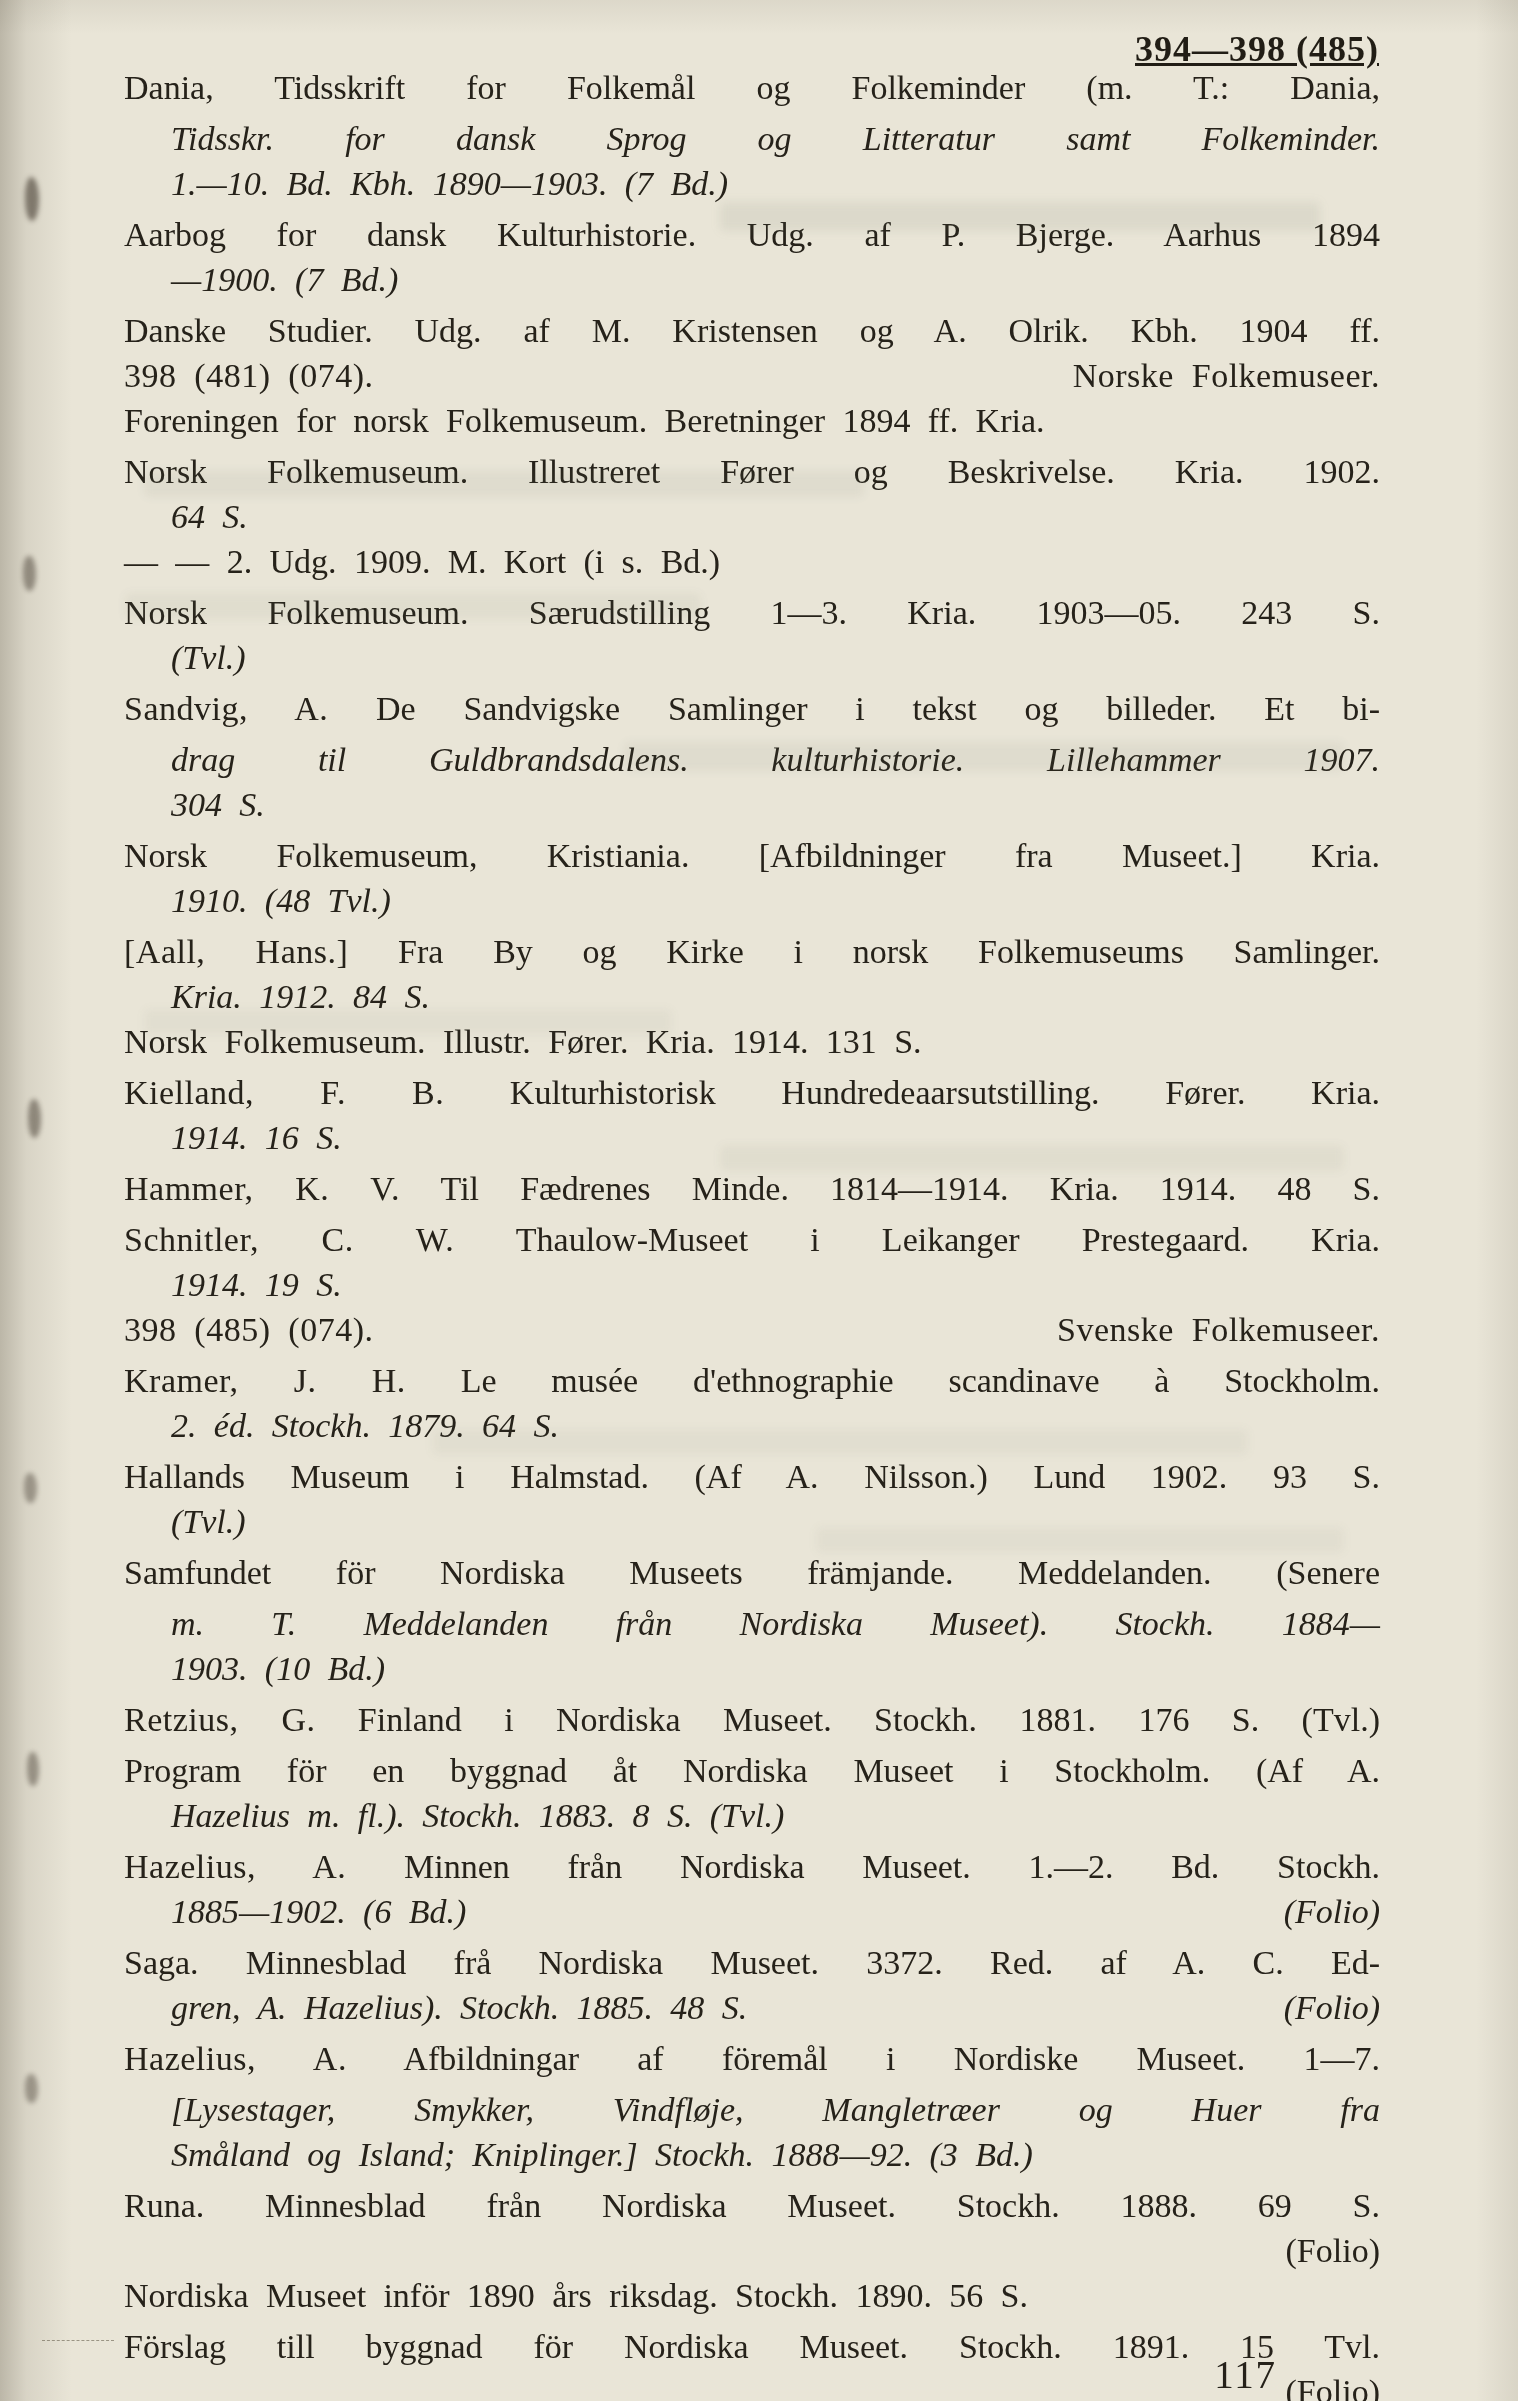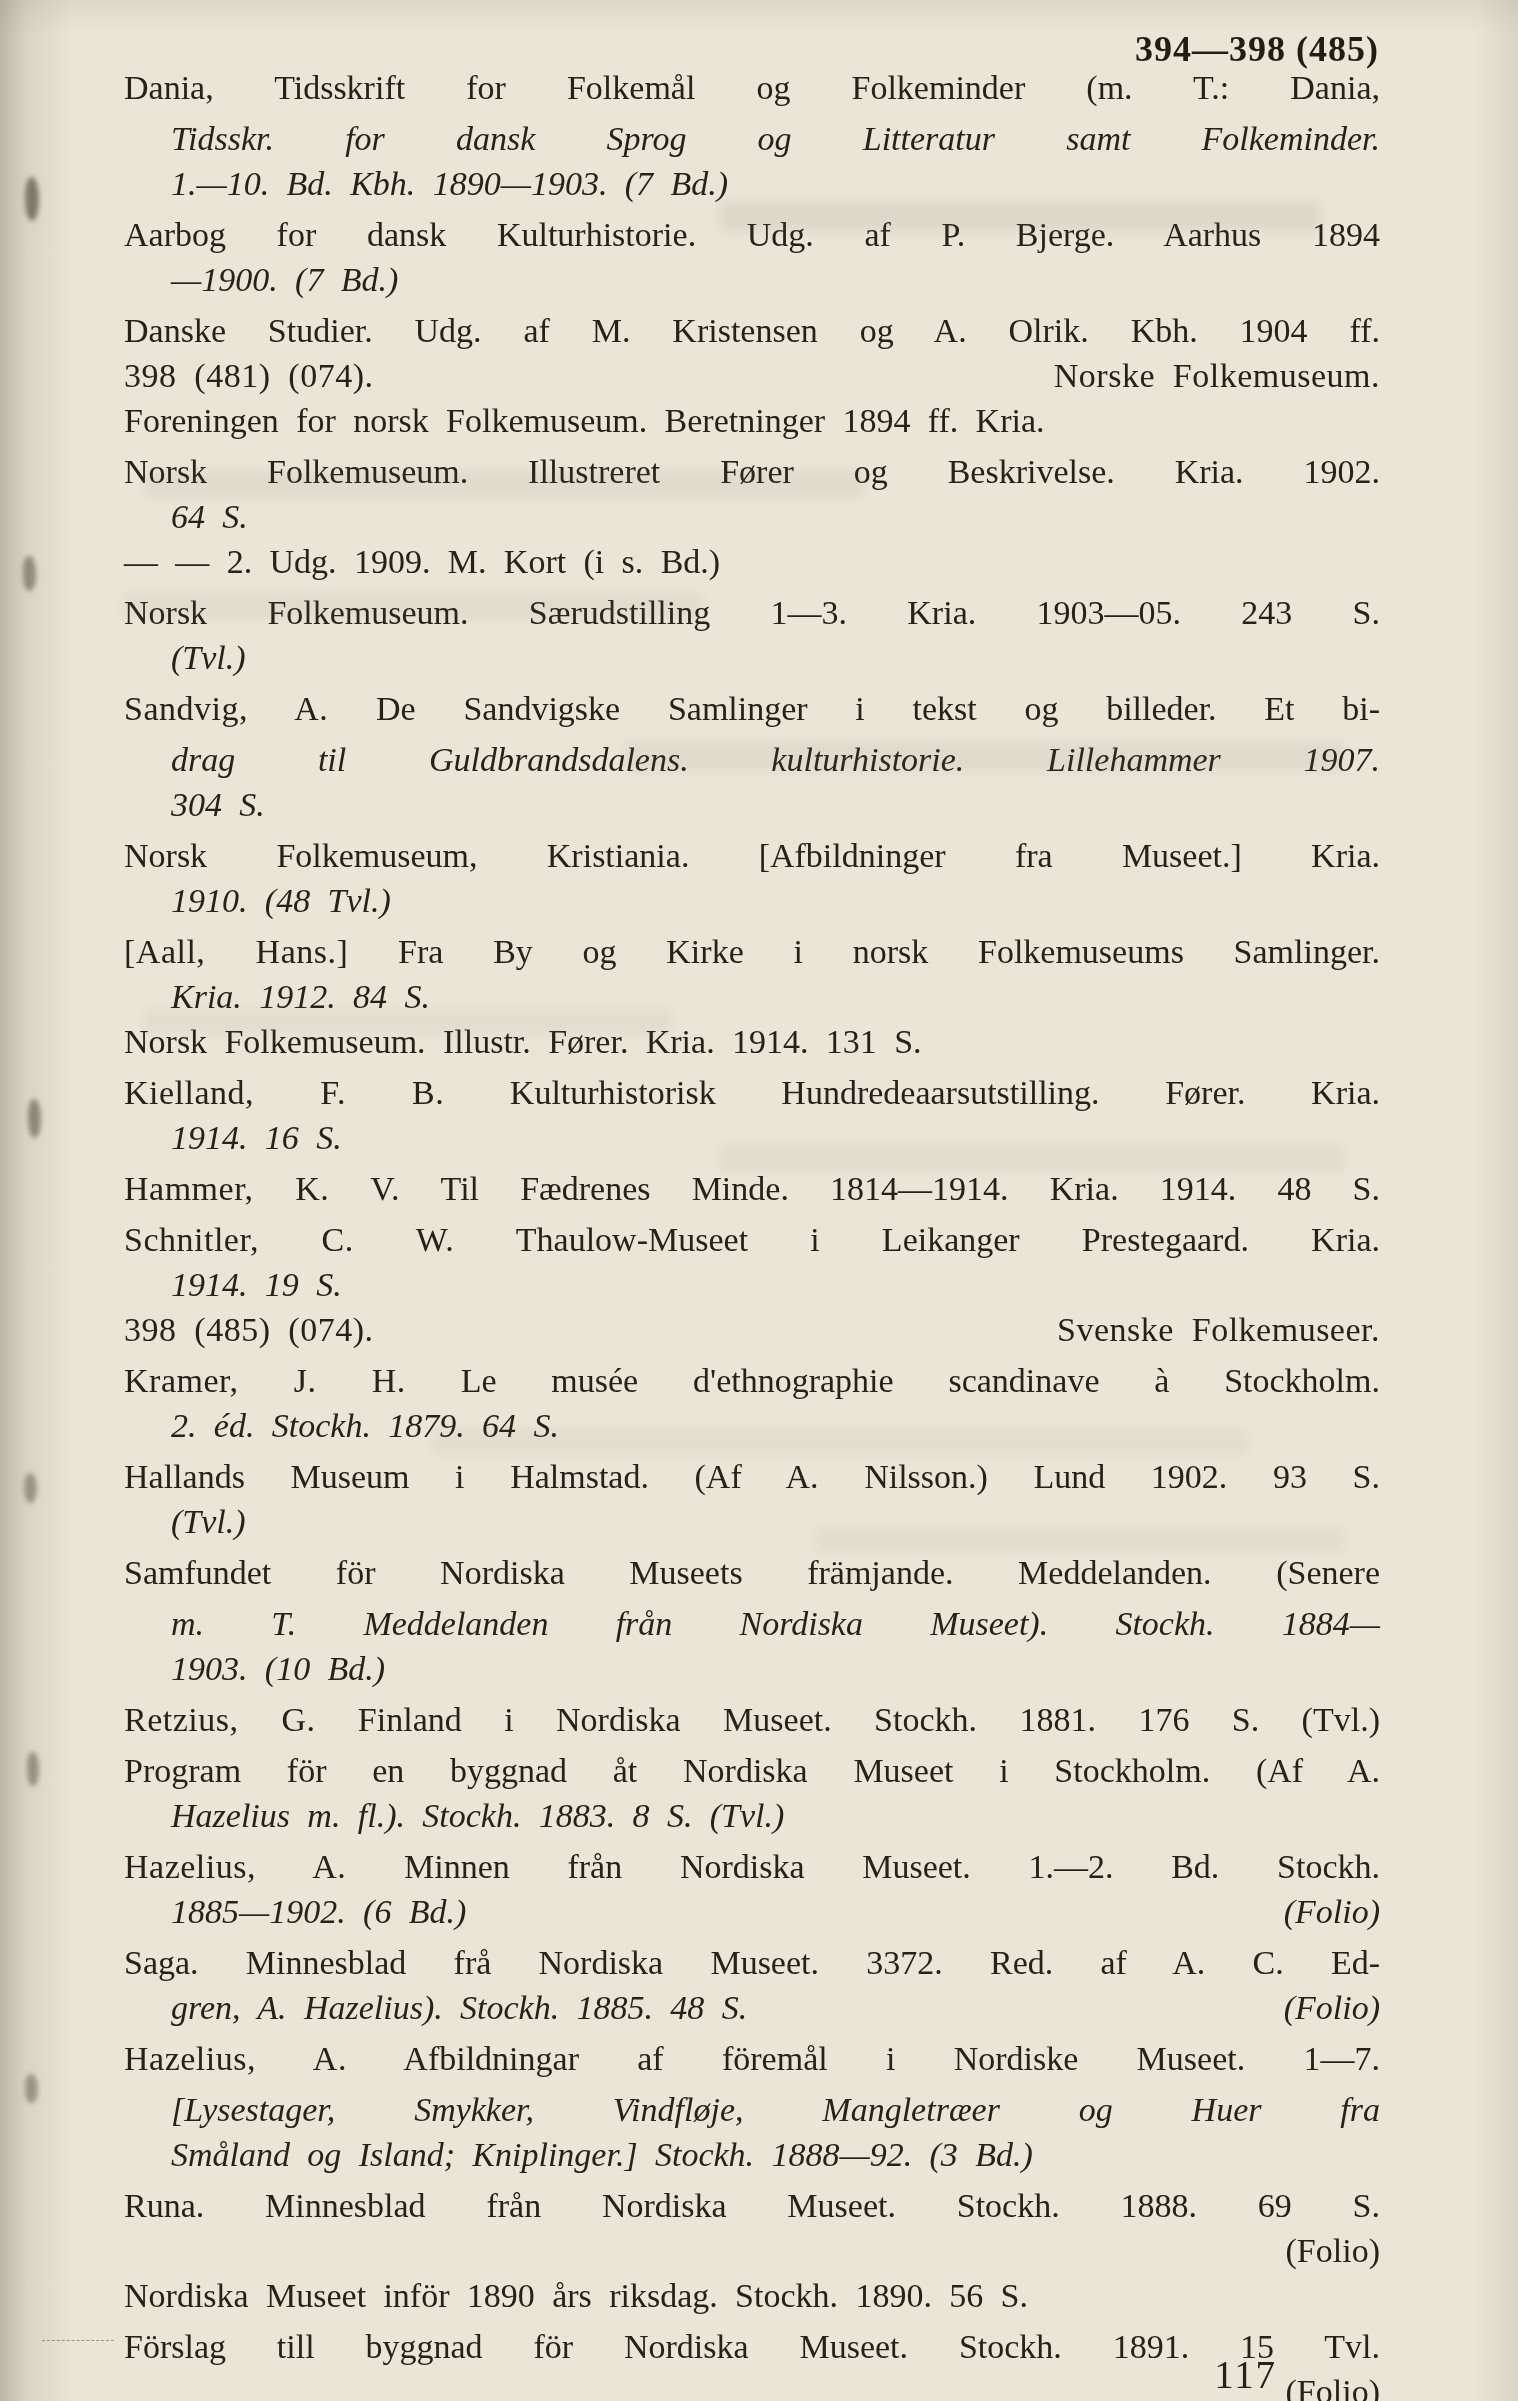--- a/index.html
+++ b/index.html
@@ -22,20 +22,21 @@
       #e9e5d7;
   }
   .page-header {
     position: absolute;
     top: 28px;
     right: 140px;
     font-size: 36px;
     font-weight: 700;
     letter-spacing: 1px;
     color: #211d15;
+    text-decoration: underline;
   }
   .text-block {
     position: absolute;
     top: 59px;
     left: 124px;
     width: 1256px;
     font-size: 34px;
     line-height: 45px;
     word-spacing: 0.26em;
   }
@@ -108,21 +109,21 @@
 
   <div class="text-block">
       <div class="line justify"><span><span>Dania, Tidsskrift for Folkemål og Folkeminder (m. T.: Dania,</span></span></div>
       <div class="line indent justify"><span><span>Tidsskr. for dansk Sprog og Litteratur samt Folkeminder.</span></span></div>
       <div class="line indent"><span><span>1.—10. Bd. Kbh. 1890—1903. (7 Bd.)</span></span></div>
       <div class="line justify"><span><span>Aarbog for dansk Kulturhistorie. Udg. af P. Bjerge. Aarhus 1894</span></span></div>
       <div class="line indent"><span><span>—1900. (7 Bd.)</span></span></div>
       <div class="line justify"><span><span>Danske Studier. Udg. af M. Kristensen og A. Olrik. Kbh. 1904 ff.</span></span></div>
       <div class="line split">
         <span><span class="bold">398 (481) (074).</span></span>
-        <span class="bold">Norske Folkemuseum.</span>
+        <span class="bold">Norske Folkemuseer.</span>
       </div>
       <div class="line"><span><span>Foreningen for norsk Folkemuseum. Beretninger 1894 ff. Kria.</span></span></div>
       <div class="line justify"><span><span>Norsk Folkemuseum. Illustreret Fører og Beskrivelse. Kria. 1902.</span></span></div>
       <div class="line indent"><span><span>64 S.</span></span></div>
       <div class="line"><span><span>— — 2. Udg. 1909. M. Kort (i s. Bd.)</span></span></div>
       <div class="line justify"><span><span>Norsk Folkemuseum. Særudstilling 1—3. Kria. 1903—05. 243 S.</span></span></div>
       <div class="line indent"><span><span>(Tvl.)</span></span></div>
       <div class="line justify"><span><span class="bold">Sandvig, A.</span><span> De Sandvigske Samlinger i tekst og billeder. Et bi-</span></span></div>
       <div class="line indent justify"><span><span>drag til Guldbrandsdalens. kulturhistorie. Lillehammer 1907.</span></span></div>
       <div class="line indent"><span><span>304 S.</span></span></div>

